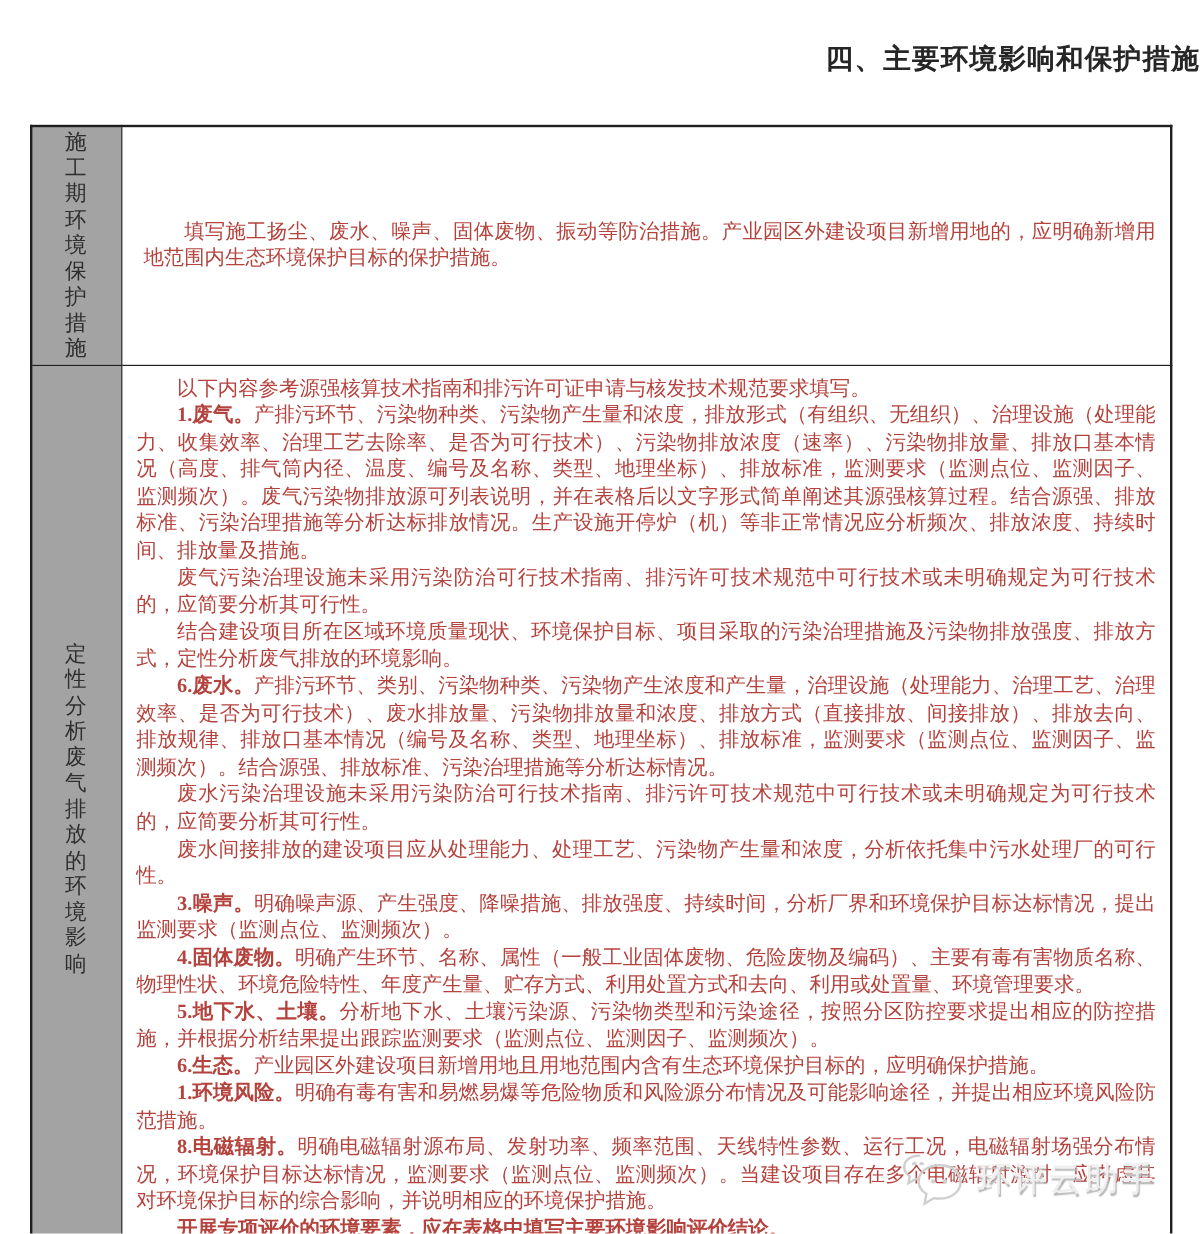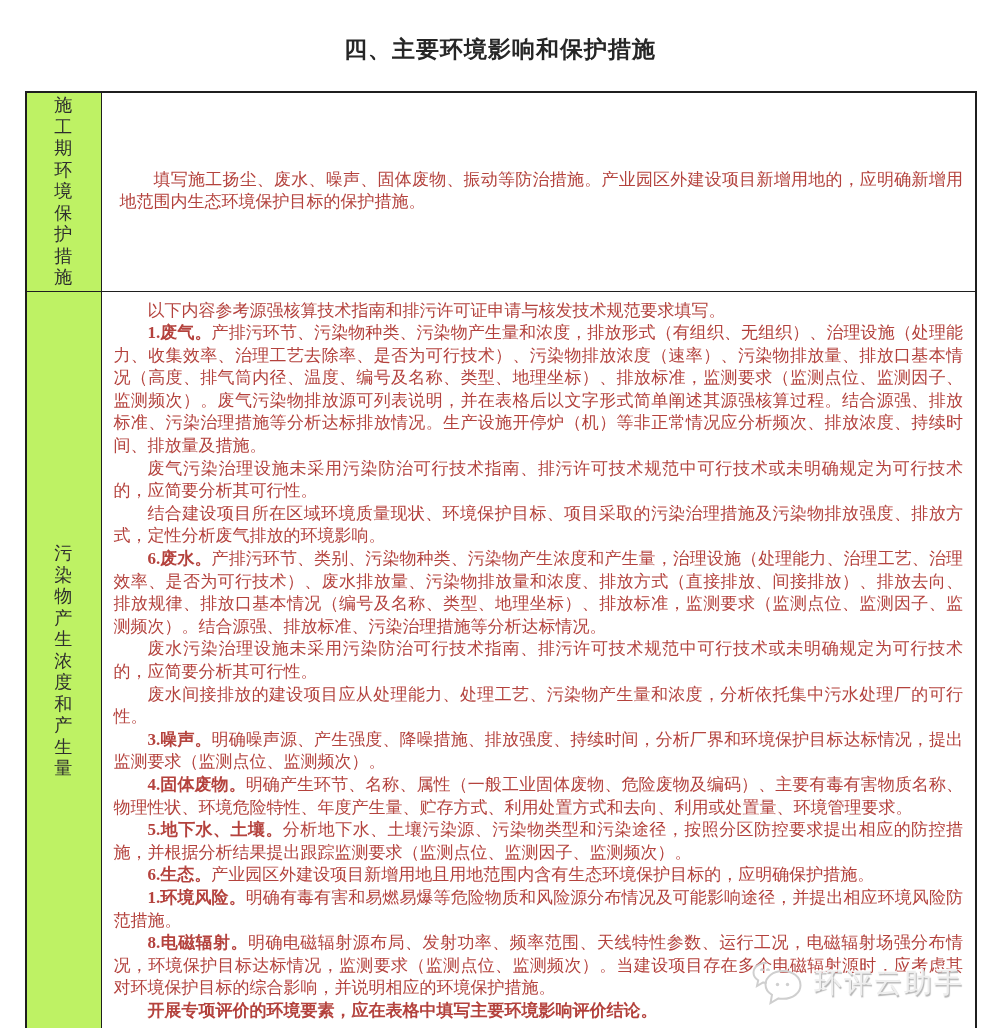--- a/index.html
+++ b/index.html
@@ -8,31 +8,31 @@
     --border:#1f1f1f;
     --wm:#d9d9d9;
   }
   *{box-sizing:border-box;}
   html,body{margin:0;padding:0;}
   body{
     width:1000px;height:1028px;background:#ffffff;overflow:hidden;position:relative;
     font-family:"Liberation Serif","DejaVu Serif",serif;
   }
   .title{
-    margin:34px 0 26px 0;text-align:center;
+    margin:34px 0 39px 0;text-align:right;
     font-family:"Liberation Sans","DejaVu Sans",sans-serif;
     font-size:23px;font-weight:bold;color:#262626;letter-spacing:1px;
   }
   table.form-table{
     border-collapse:collapse;margin-left:25px;width:952px;
     border:2px solid var(--border);
     table-layout:fixed;
   }
   table.form-table td{border:1.5px solid var(--border);}
-  td.hdr{width:75px;padding:2px 0;vertical-align:middle;background:#bef264;}
+  td.hdr{width:75px;padding:2px 0;vertical-align:middle;background:#a3a3a3;}
   .vhdr{
     width:2.05em;margin:0 auto;font-size:18px;line-height:21.5px;color:var(--black);
     text-align:center;word-break:break-all;letter-spacing:1px;
   }
   td.content{
     padding:8px 12px 9px 12px;color:var(--red);
   }
   td.content-cons{vertical-align:middle;height:113px;padding-left:18px;}
   td.content-op{vertical-align:top;}
   .paras{font-size:17px;line-height:22.6px;text-align:justify;}
@@ -64,21 +64,21 @@
           <div class="vhdr">施工期环境保护措施</div>
         </td>
         <td class="content content-cons">
           <div class="paras">
               <p class="para">填写施工扬尘、废水、噪声、固体废物、振动等防治措施。产业园区外建设项目新增用地的，应明确新增用地范围内生态环境保护目标的保护措施。</p>
             </div>
         </td>
       </tr>
       <tr>
         <td class="hdr">
-          <div class="vhdr">污染物产生浓度和产生量</div>
+          <div class="vhdr">定性分析废气排放的环境影响</div>
         </td>
         <td class="content content-op">
           <div class="paras">
               <p class="para">以下内容参考源强核算技术指南和排污许可证申请与核发技术规范要求填写。</p>
               <p class="para"><b>1.废气。</b>产排污环节、污染物种类、污染物产生量和浓度，排放形式（有组织、无组织）、治理设施（处理能力、收集效率、治理工艺去除率、是否为可行技术）、污染物排放浓度（速率）、污染物排放量、排放口基本情况（高度、排气筒内径、温度、编号及名称、类型、地理坐标）、排放标准，监测要求（监测点位、监测因子、监测频次）。废气污染物排放源可列表说明，并在表格后以文字形式简单阐述其源强核算过程。结合源强、排放标准、污染治理措施等分析达标排放情况。生产设施开停炉（机）等非正常情况应分析频次、排放浓度、持续时间、排放量及措施。</p>
               <p class="para">废气污染治理设施未采用污染防治可行技术指南、排污许可技术规范中可行技术或未明确规定为可行技术的，应简要分析其可行性。</p>
               <p class="para">结合建设项目所在区域环境质量现状、环境保护目标、项目采取的污染治理措施及污染物排放强度、排放方式，定性分析废气排放的环境影响。</p>
               <p class="para"><b>6.废水。</b>产排污环节、类别、污染物种类、污染物产生浓度和产生量，治理设施（处理能力、治理工艺、治理效率、是否为可行技术）、废水排放量、污染物排放量和浓度、排放方式（直接排放、间接排放）、排放去向、排放规律、排放口基本情况（编号及名称、类型、地理坐标）、排放标准，监测要求（监测点位、监测因子、监测频次）。结合源强、排放标准、污染治理措施等分析达标情况。</p>
               <p class="para">废水污染治理设施未采用污染防治可行技术指南、排污许可技术规范中可行技术或未明确规定为可行技术的，应简要分析其可行性。</p>
               <p class="para">废水间接排放的建设项目应从处理能力、处理工艺、污染物产生量和浓度，分析依托集中污水处理厂的可行性。</p>

